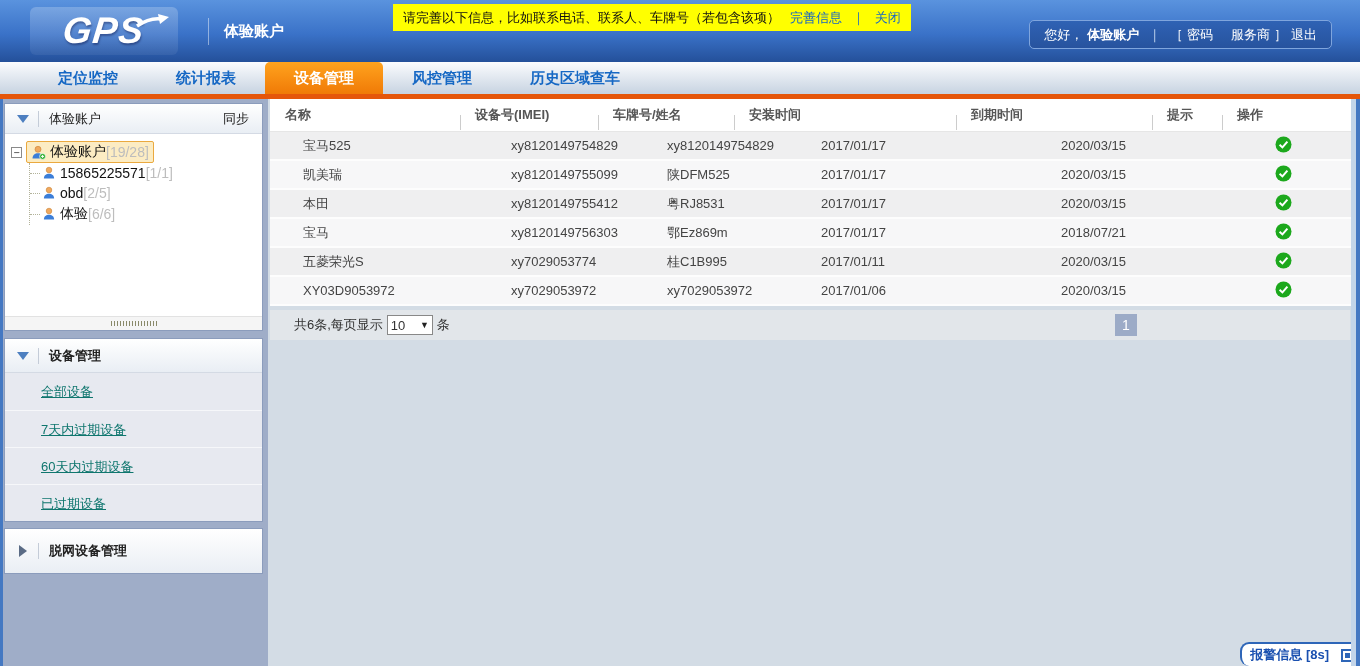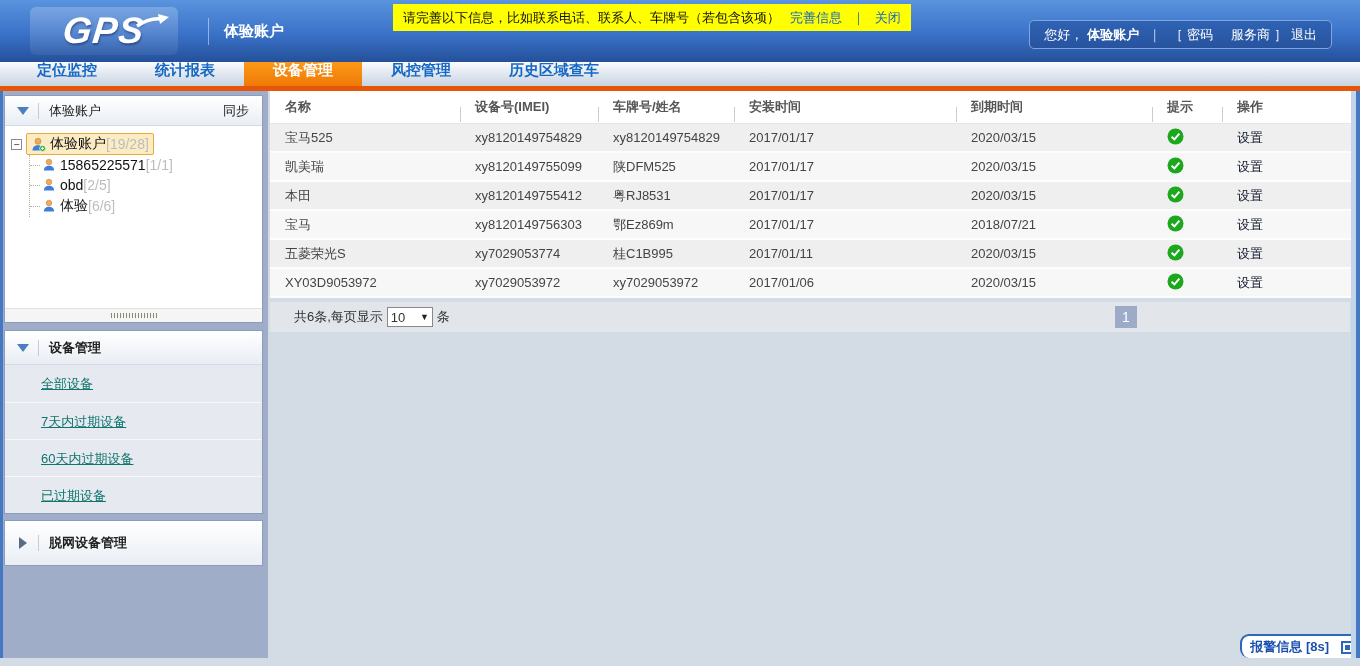--- a/index.html
+++ b/index.html
@@ -22,21 +22,21 @@
   .notice .nsep { color:#1464c8; margin-left:10px; }
   .userbox { position:absolute; right:28px; top:20px; height:29px; border:1px solid #7fa5dd; border-radius:5px;
              background:linear-gradient(#2f62b4,#27539e); color:#fff; display:flex; align-items:center; padding:0 12px; white-space:nowrap; }
   .userbox span { margin:0 2px; }
   .userbox .uname { font-weight:bold; }
   .userbox .usep { margin:0 7px; color:#cfe0f5; }
   .userbox .ulink { cursor:pointer; }
   .userbox .gap { width:10px; }
 
   
-  .tabbar { height:24px; background:linear-gradient(#fbfcfe,#c7d3e1); display:flex; align-items:flex-end; padding-left:8px; }
+  .tabbar { height:32px; background:linear-gradient(#fbfcfe,#c7d3e1); display:flex; align-items:flex-end; padding-left:29px; }
   .tab { height:32px; line-height:32px; padding:0 29px; color:#1668c4; font-size:15px; font-weight:bold; cursor:pointer; }
   .tab.active { background:linear-gradient(#ffa31e,#f07a06); color:#fff; border-radius:5px 5px 0 0; }
   .orange-line { height:5px; background:#e5560a; }
 
   
   .bodyrow { position:relative; display:flex; height:567px; }
   .edge-left { position:absolute; left:0; top:0; width:3px; height:100%; background:#4478c2; z-index:5; }
   .edge-right { position:absolute; right:0; top:0; width:9px; height:100%; background:#c3d5e9; border-right:4px solid #4478c2; z-index:5; }
 
   
@@ -76,21 +76,21 @@
 
   
   .main { position:relative; flex:1; height:100%; background:#d3dce5; padding-left:2px; }
   .dtable { width:1101px; background:#fff; }
   .thead { display:flex; height:33px; align-items:center; background:#fff; border-bottom:1px solid #e6e6e6; }
   .th { font-weight:bold; color:#555; padding-left:15px; position:relative; }
   .th + .th::before { content:""; position:absolute; left:0; top:9px; width:1px; height:15px; background:#ccc; }
   .trow { display:flex; height:29px; align-items:center; border-bottom:2px solid #fdfdfd; }
   .trow:nth-child(odd) { background:#efeff0; }
   .trow:nth-child(even) { background:#f7f7f8; }
-  .cell { padding-left:15px; color:#444; white-space:nowrap; overflow:hidden; }
+  .cell { padding-left:15px; color:#444; white-space:nowrap; overflow:hidden;margin-left:18px; }
   .c1 { width:190px; } .c2 { width:138px; } .c3 { width:136px; } .c4 { width:222px; }
   .c5 { width:196px; } .c6 { width:70px; } .c7 { flex:1; }
   .check { display:inline-flex; width:17px; height:17px; }
   .setlink { color:#0f172a; cursor:pointer; text-decoration:none; }
 
   .pagebar { width:1080px; height:30px; margin-top:4px; background:#e2e6ea; display:flex; align-items:center; position:relative; }
   .pagebar .ptext { margin-left:24px; color:#333; }
   .psel { display:inline-flex; align-items:center; justify-content:space-between; width:46px; height:20px; border:1px solid #888;
           background:#fff; margin:0 4px; padding:0 3px; cursor:pointer; }
   .psel .caret { font-size:9px; color:#222; }

